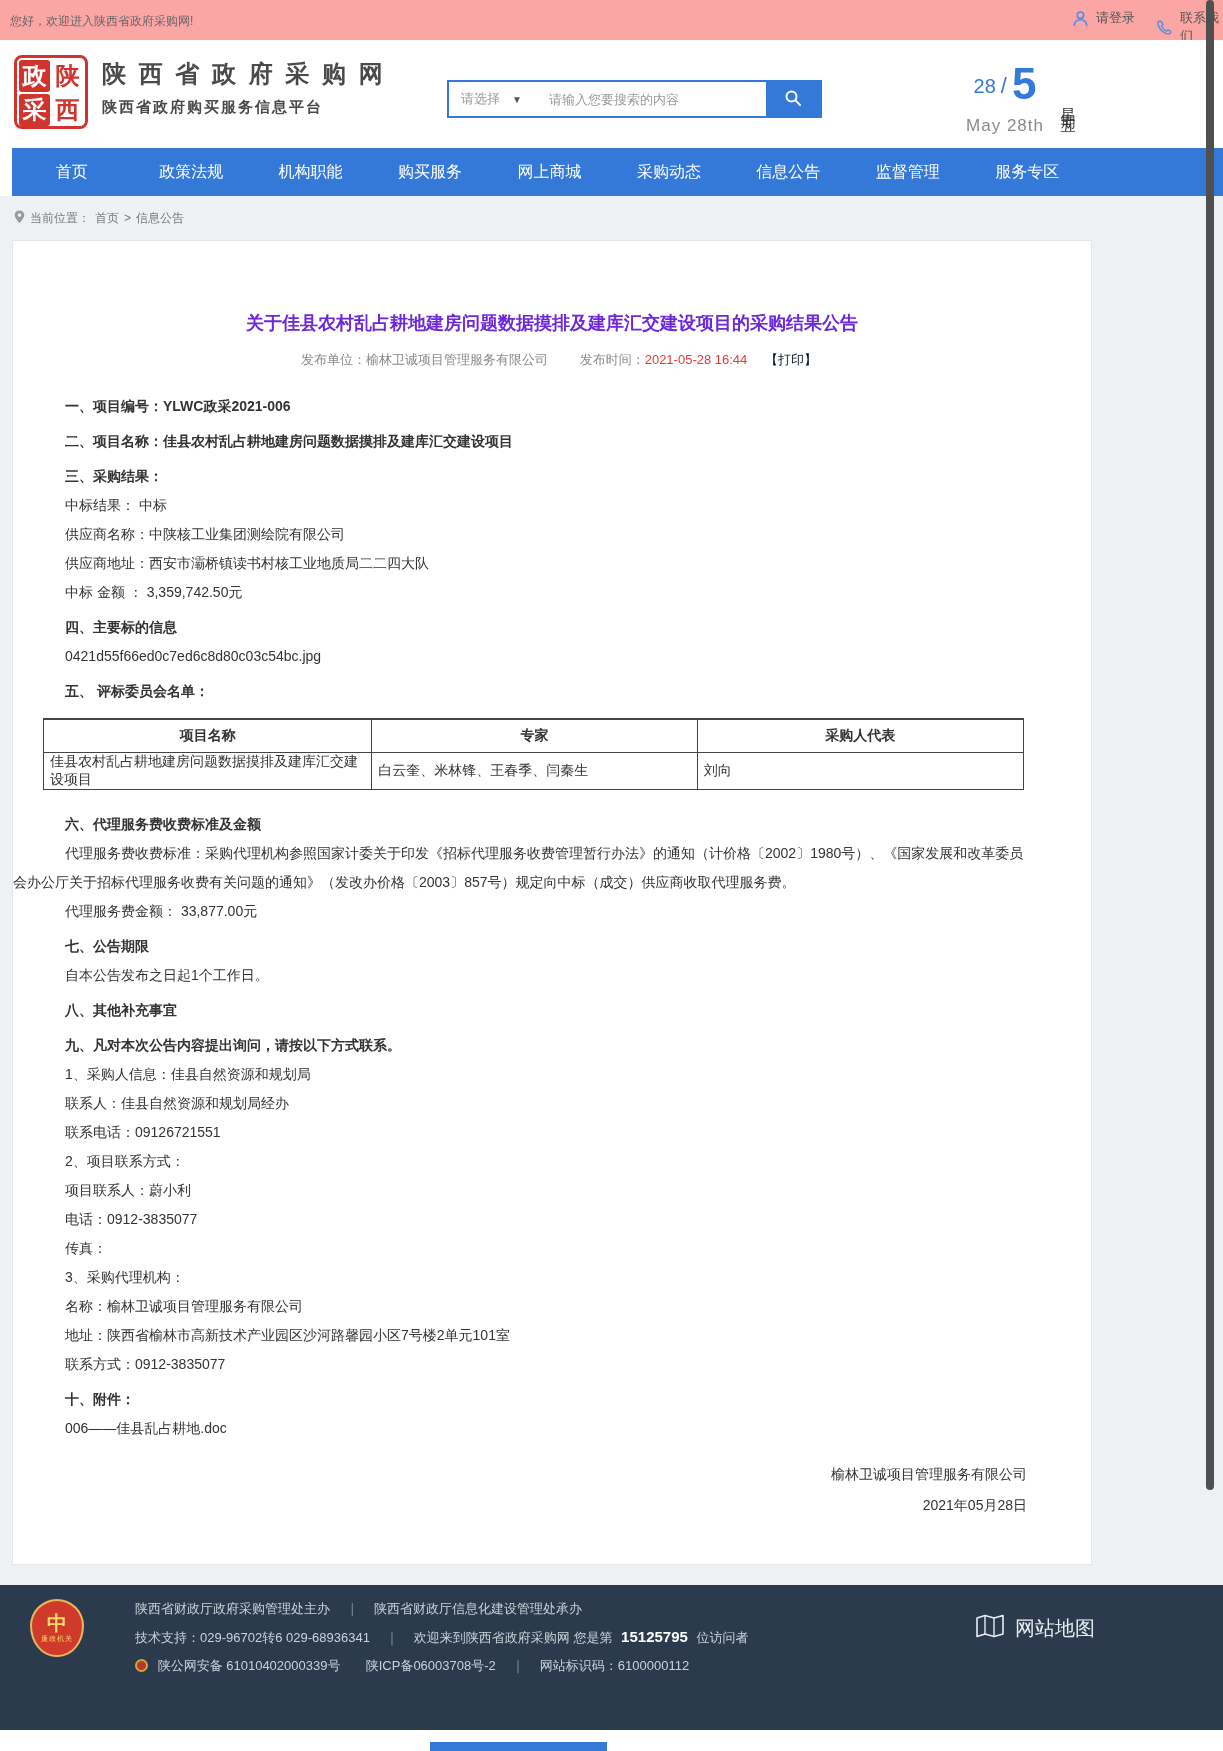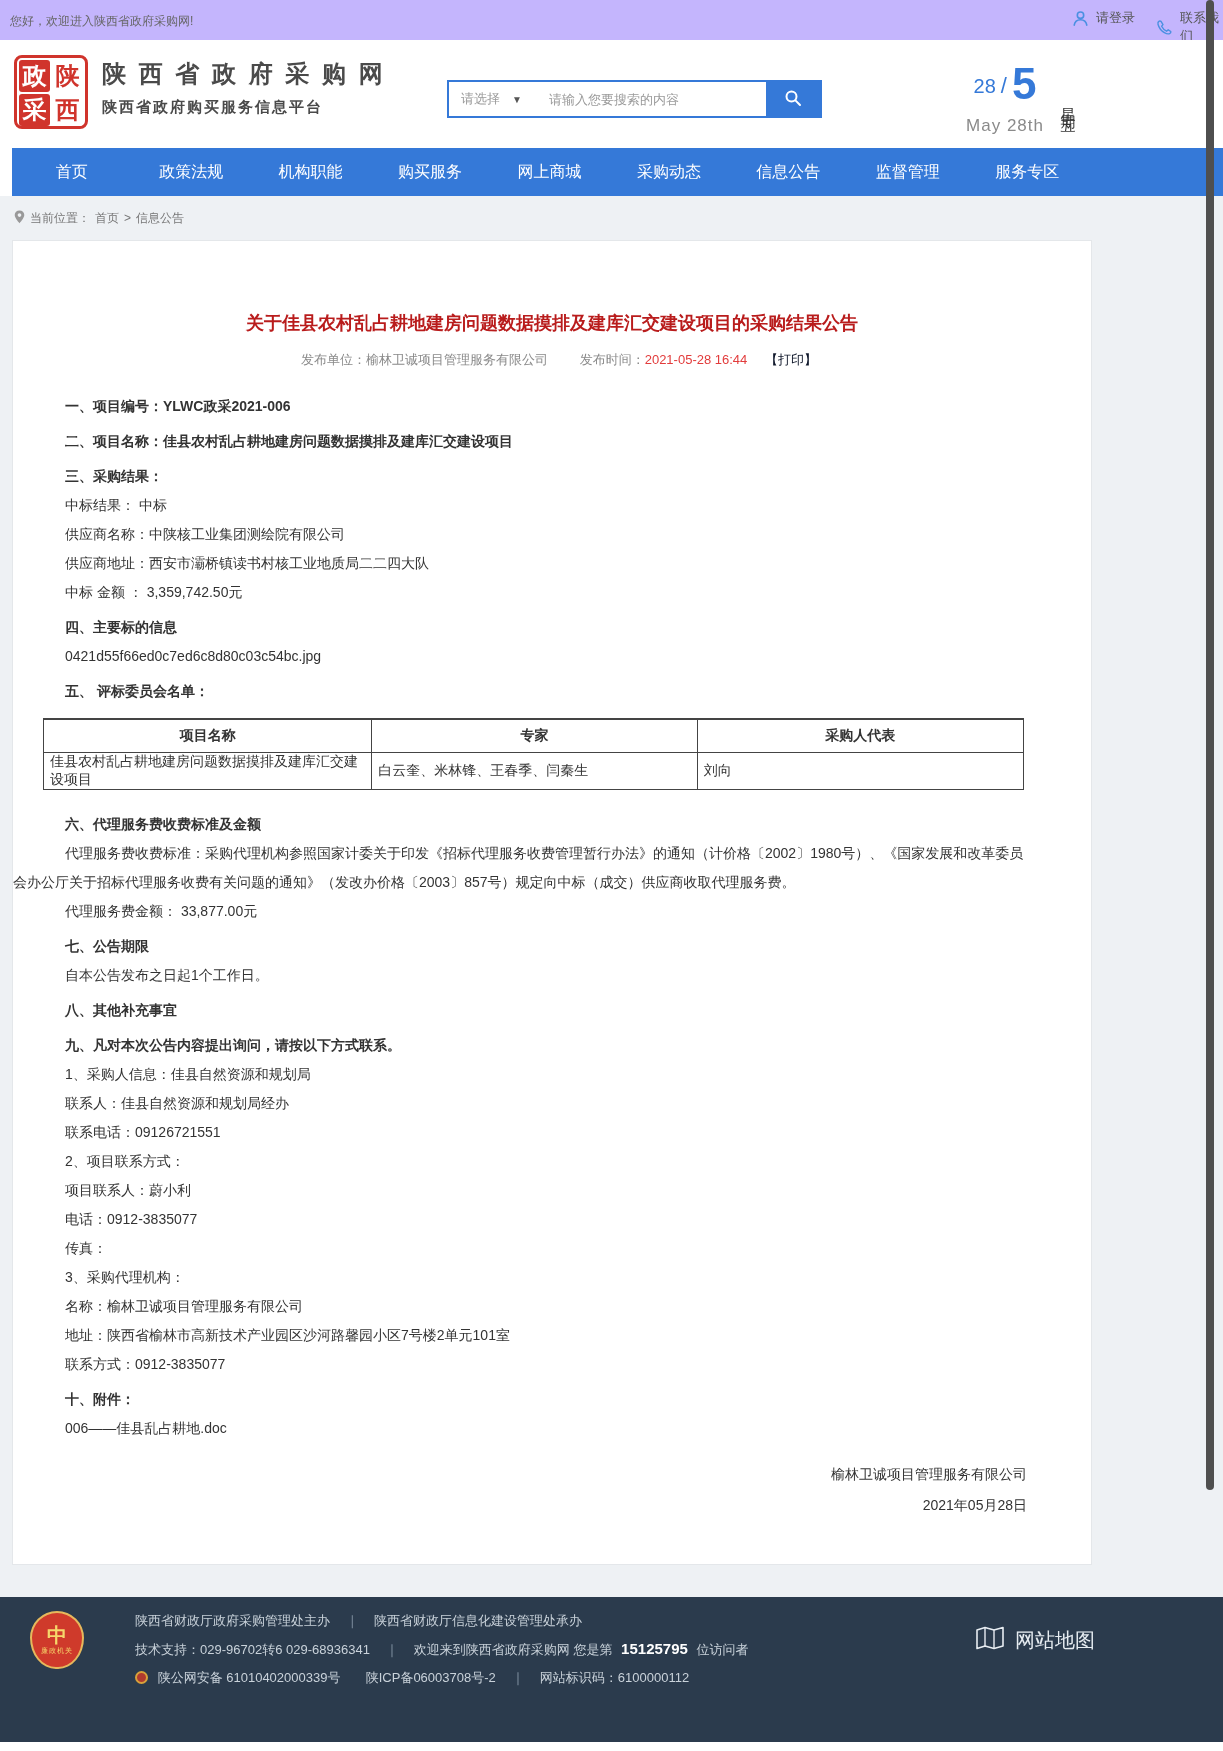--- a/index.html
+++ b/index.html
@@ -4,21 +4,21 @@
 <style>
   * { box-sizing: border-box; margin: 0; padding: 0; }
   html,body { background:#fff; }
   body {
     font-family: "Liberation Sans", "DejaVu Sans", sans-serif;
     width: 1223px; height: 1751px; overflow: hidden; position: relative;
   }
   .page { width:1223px; height:1751px; position:relative; overflow:hidden; }
 
   
-  .topbar { height:40px; background:#c4b5fd; position:relative; font-size:12px; color:#666; }
+  .topbar { height:40px; background:#fca5a5; position:relative; font-size:12px; color:#666; }
   .topbar .welcome { position:absolute; left:10px; top:13px; }
   .tb-link { position:absolute; top:9px; display:flex; align-items:center; gap:7px; font-size:13px; color:#555; cursor:pointer; }
   .tb-login { left:1072px; }
   .tb-contact { left:1156px; }
   .tb-link svg { display:block; }
 
   
   .header { height:108px; background:#fff; position:relative; }
   .seal { position:absolute; left:14px; top:15px; width:74px; height:74px; border:3px solid #d0342c; border-radius:8px;
           background:#fff; display:grid; grid-template-columns:1fr 1fr; grid-template-rows:1fr 1fr; padding:2px; gap:2px; cursor:pointer; }
@@ -41,25 +41,25 @@
   .datebox .dm { font-size:44px; font-weight:bold; }
   .datebox .d2 { color:#8a8a8a; font-size:17px; margin-top:2px; letter-spacing:1px; }
   .weekday { position:absolute; left:1058px; top:56px; writing-mode:vertical-rl; font-size:15px; color:#333; letter-spacing:6px; }
 
   
   .nav { height:48px; background:#3579d8; margin-left:12px; }
   .nav-inner { width:1075px; height:48px; display:flex; }
   .nav-item { flex:1; text-align:center; line-height:48px; color:#fff; font-size:16px; cursor:pointer; }
 
   
-  .main-bg { background:#eef1f4; padding-bottom:32px; }
+  .main-bg { background:#eef1f4; padding-bottom:20px; }
   .bc { height:44px; display:flex; align-items:center; padding-left:14px; font-size:12px; color:#777; gap:5px; }
   .bc .lnk { cursor:pointer; }
   .card { margin-left:12px; width:1080px; height:1325px; background:#fff; border:1px solid #e4e7ea; overflow:hidden; }
-  .a-title { margin:70px 40px 0; text-align:center; font-size:18px; font-weight:bold; color:#b91c1c; line-height:24px; }
+  .a-title { margin:70px 40px 0; text-align:center; font-size:18px; font-weight:bold; color:#6d28d9; line-height:24px; }
   .a-meta { margin-top:16px; text-align:center; font-size:13px; color:#8a8a8a; }
   .a-meta .grp { margin:0 14px; }
   .a-meta .time { color:#e23b3b; }
   .a-meta .print { color:#0f172a; cursor:pointer; }
   .a-body { margin-top:17px; font-size:14px; color:#333; }
   .ln { padding-left:52px; line-height:29px; min-height:29px; }
   .ln.b { font-weight:bold; padding-top:6px; }
   .para { line-height:29px; text-indent:52px; padding-right:62px; }
   .tbl-wrap { margin:12px 0 14px 30px; }
   table { border-collapse:collapse; width:981px; font-size:14px; color:#333; }

